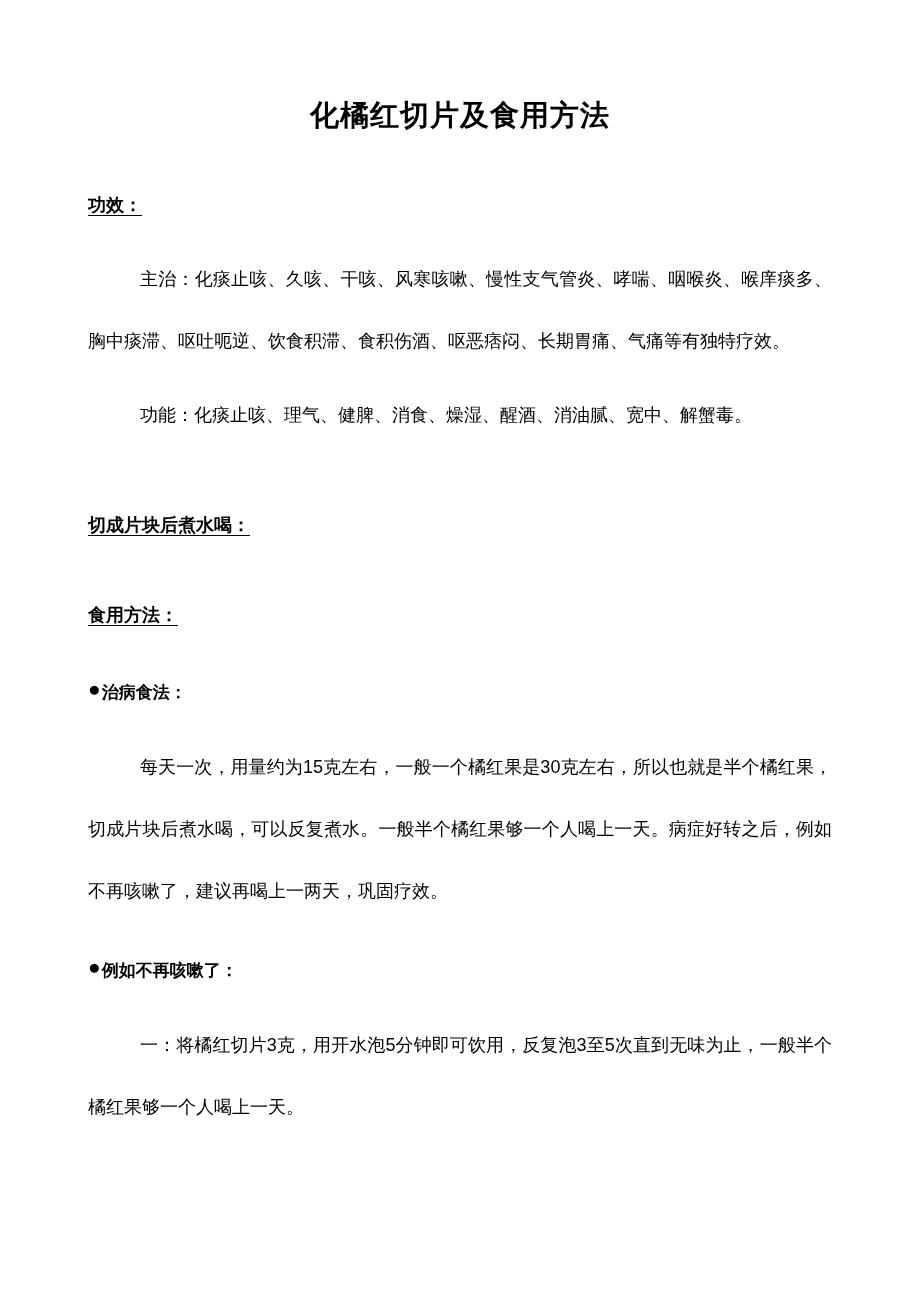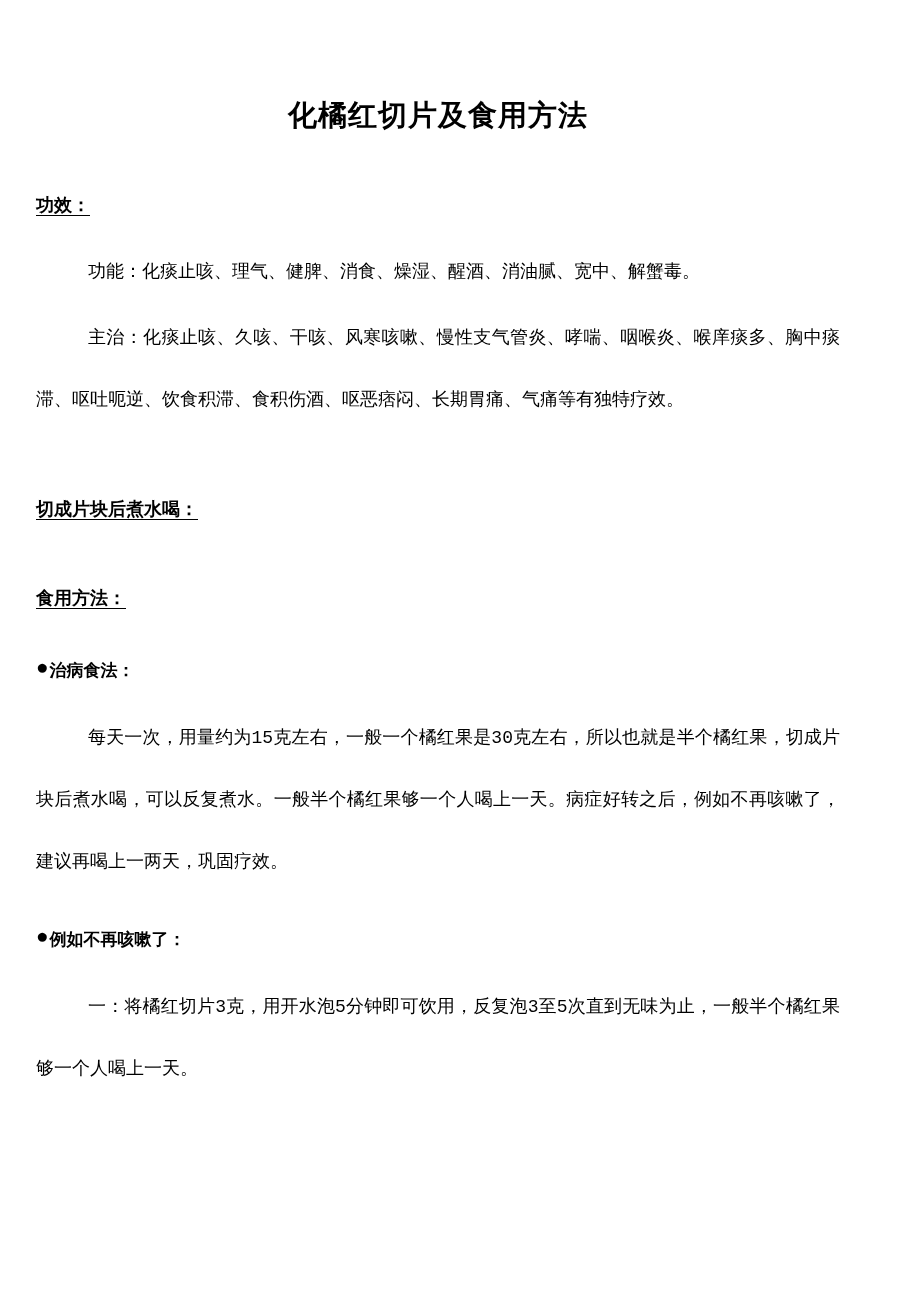--- a/index.html
+++ b/index.html
@@ -4,35 +4,35 @@
 <style>
   html, body {
     margin: 0;
     padding: 0;
     background: #ffffff;
   }
   .page {
     width: 920px;
     min-height: 1302px;
     box-sizing: border-box;
-    padding: 98px 76px 60px 32px;
+    padding: 98px 76px 60px 76px;
     background: #ffffff;
     color: #000000;
     font-family: "Liberation Sans", "DejaVu Sans", sans-serif;
   }
   .title {
     margin: 0;
     font-size: 29px;
     font-weight: bold;
     text-align: center;
     letter-spacing: 1px;
     line-height: 34px;
   }
   p {
-    margin: 4px;
+    margin: 12px;
   }
   .heading-line {
     line-height: 62px;
     font-size: 18px;
   }
   .sec-heading {
     font-weight: bold;
     text-decoration: underline;
     text-underline-offset: 4px;
   }
@@ -40,21 +40,21 @@
     font-size: 18px;
     line-height: 62px;
     text-align: justify;
     word-break: break-all;
   }
   .indent {
     text-indent: 52px;
   }
   .section-gongxiao { margin-top: 42px; }
   .section-slicing  { margin-top: 48px; }
-  .section-eating   { margin-top: 28px; font-family: Liberation Mono, monospace; }
+  .section-eating   { margin-top: 28px; }
   .bullet-item-1    { margin-top: 8px;  }
   .bullet-item-2    { margin-top: 14px; }
   .bullet-heading-line {
     line-height: 62px;
     font-size: 17px;
   }
   .bullet-glyph {
     font-size: 21px;
     vertical-align: 2px;
     margin-right: 1px;
@@ -68,22 +68,22 @@
 <body>
 
 <div class="page">
 
   <h1 class="title">化橘红切片及食用方法</h1>
 
   <div class="section-gongxiao">
     <p class="heading-line">
       <span class="sec-heading">功效：</span>
     </p>
+    <p class="body-par indent">主治：化痰止咳、久咳、干咳、风寒咳嗽、慢性支气管炎、哮喘、咽喉炎、喉庠痰多、胸中痰滞、呕吐呃逆、饮食积滞、食积伤酒、呕恶痞闷、长期胃痛、气痛等有独特疗效。</p>
     <p class="body-par indent">功能：化痰止咳、理气、健脾、消食、燥湿、醒酒、消油腻、宽中、解蟹毒。</p>
-    <p class="body-par indent">主治：化痰止咳、久咳、干咳、风寒咳嗽、慢性支气管炎、哮喘、咽喉炎、喉庠痰多、胸中痰滞、呕吐呃逆、饮食积滞、食积伤酒、呕恶痞闷、长期胃痛、气痛等有独特疗效。</p>
   </div>
 
   <div class="section-slicing">
     <p class="heading-line">
       <span class="sec-heading">切成片块后煮水喝：</span>
     </p>
   </div>
 
   <div class="section-eating">
     <p class="heading-line">

